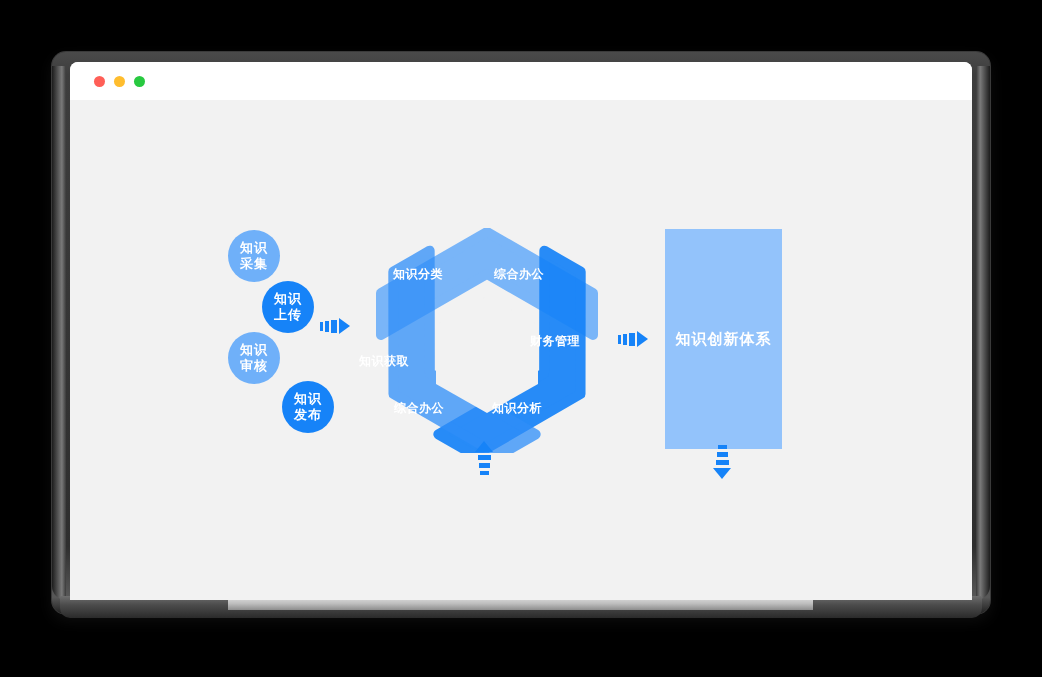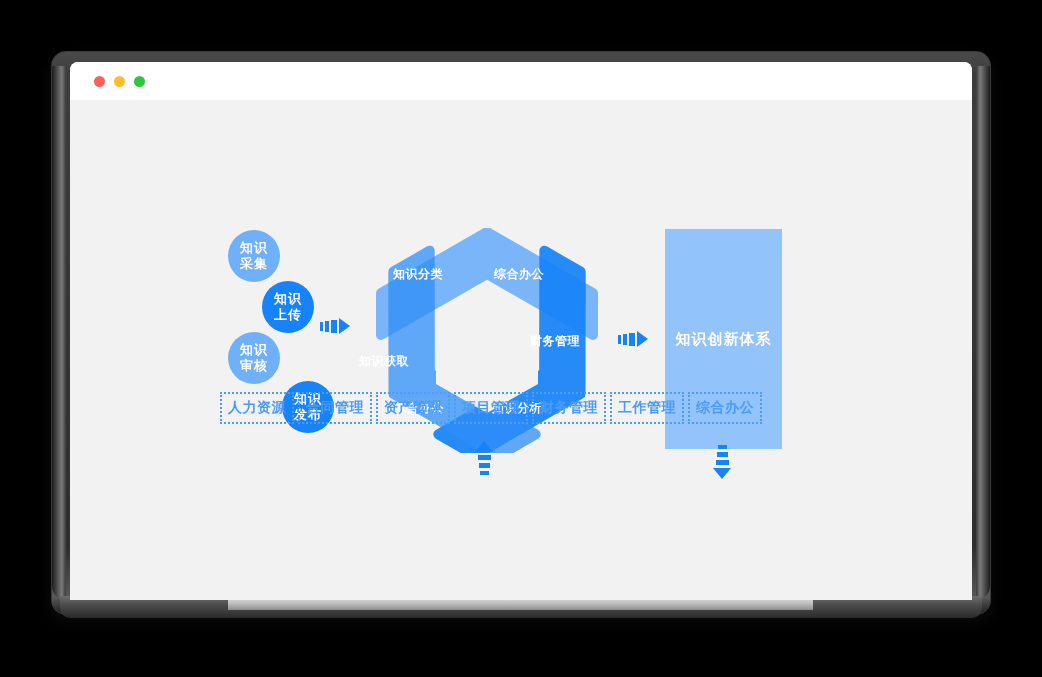--- a/index.html
+++ b/index.html
@@ -233,25 +233,16 @@
         <span class="b b1"></span>
       </div>
 
       <div class="arrow-v" style="left:643px;top:345px;">
         <span class="b b1"></span>
         <span class="b b2"></span>
         <span class="b b3"></span>
         <span class="tipdown"></span>
       </div>
 
-      <div id="footer">
-        <div class="dbox">人力资源</div>
-        <div class="dbox">合同管理</div>
-        <div class="dbox">资产管理</div>
-        <div class="dbox">项目管理</div>
-        <div class="dbox">财务管理</div>
-        <div class="dbox">工作管理</div>
-        <div class="dbox">综合办公</div>
-      </div>
 
     </div>
   </div>
 </div>
 
 </body></html>

